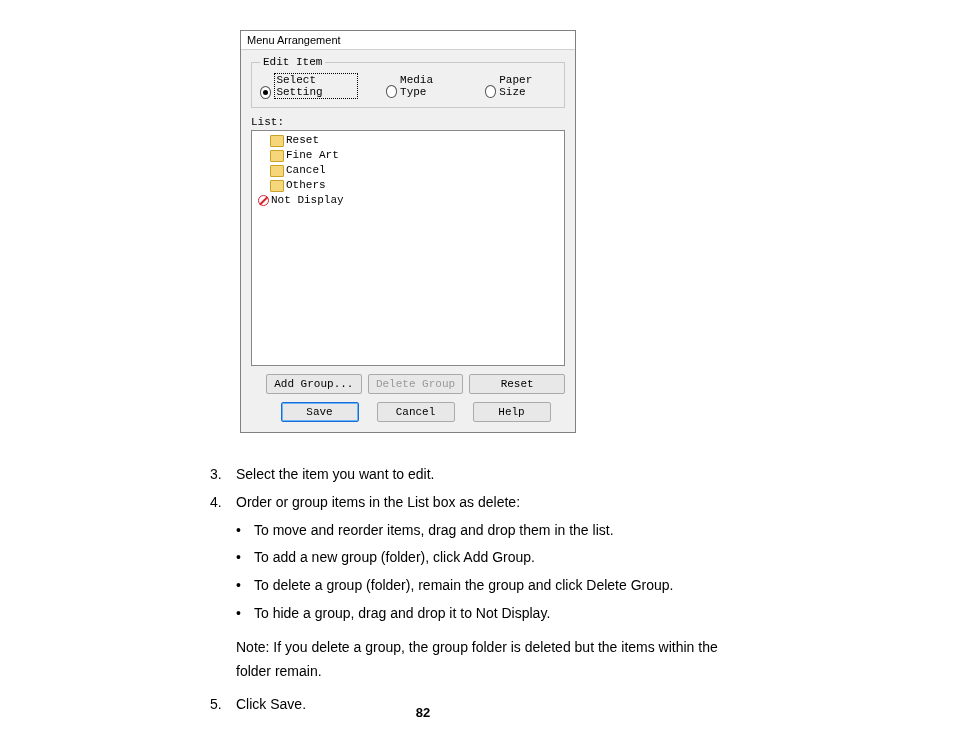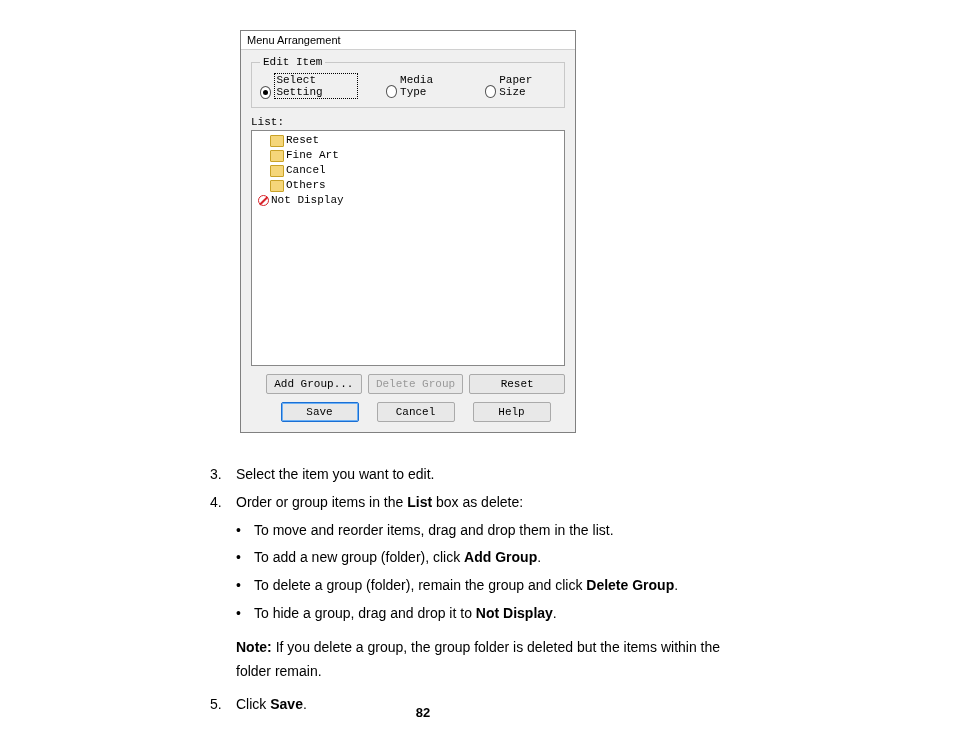--- a/index.html
+++ b/index.html
@@ -195,21 +195,21 @@
   .page-num {
     position: absolute;
     bottom: 18px;
     left: 0;
     width: 100%;
     text-align: center;
     font-size: 13px;
     font-weight: bold;
     margin-left: 7px;
   }
-  b { font-weight: bold; }
+  b { font-weight: normal; }
 </style>
 </head>
 <body>
 
 <div class="page">
 
   <div class="dialog-wrap">
     <div class="dialog">
       <div class="dialog-title">Menu Arrangement</div>
       <div class="dialog-body">

